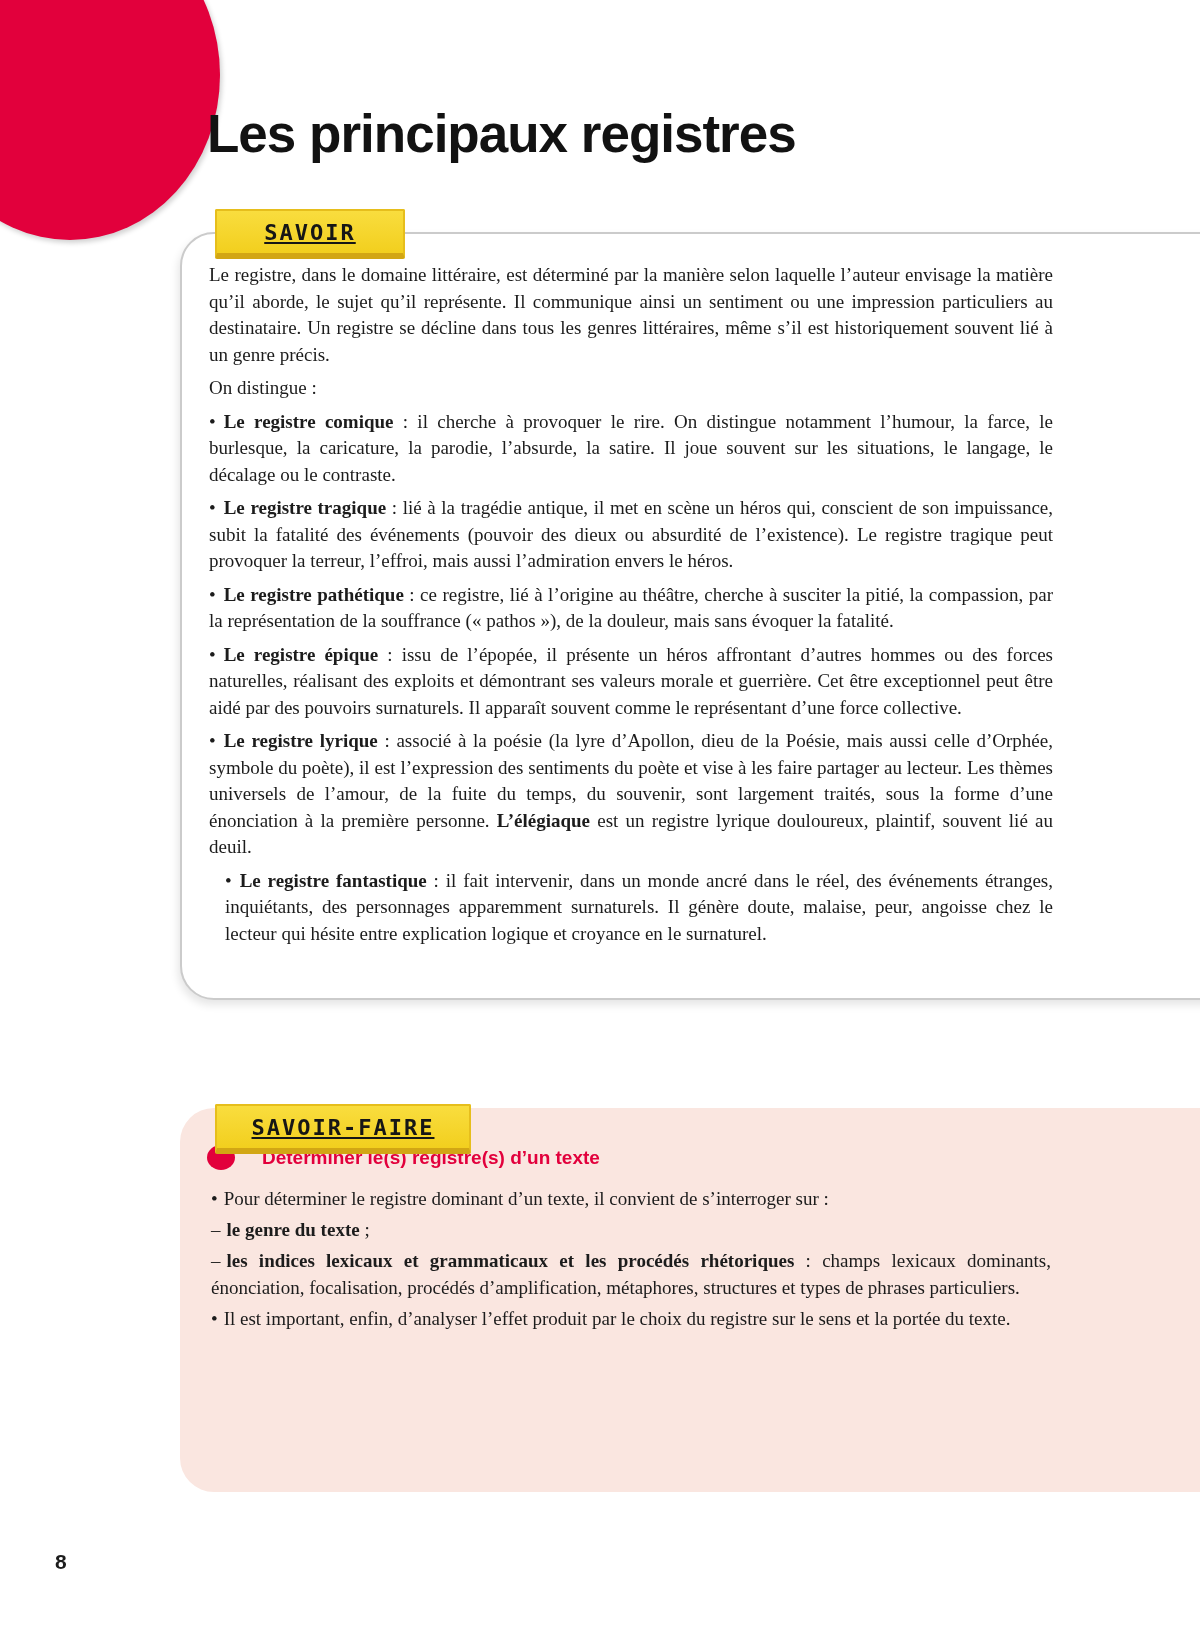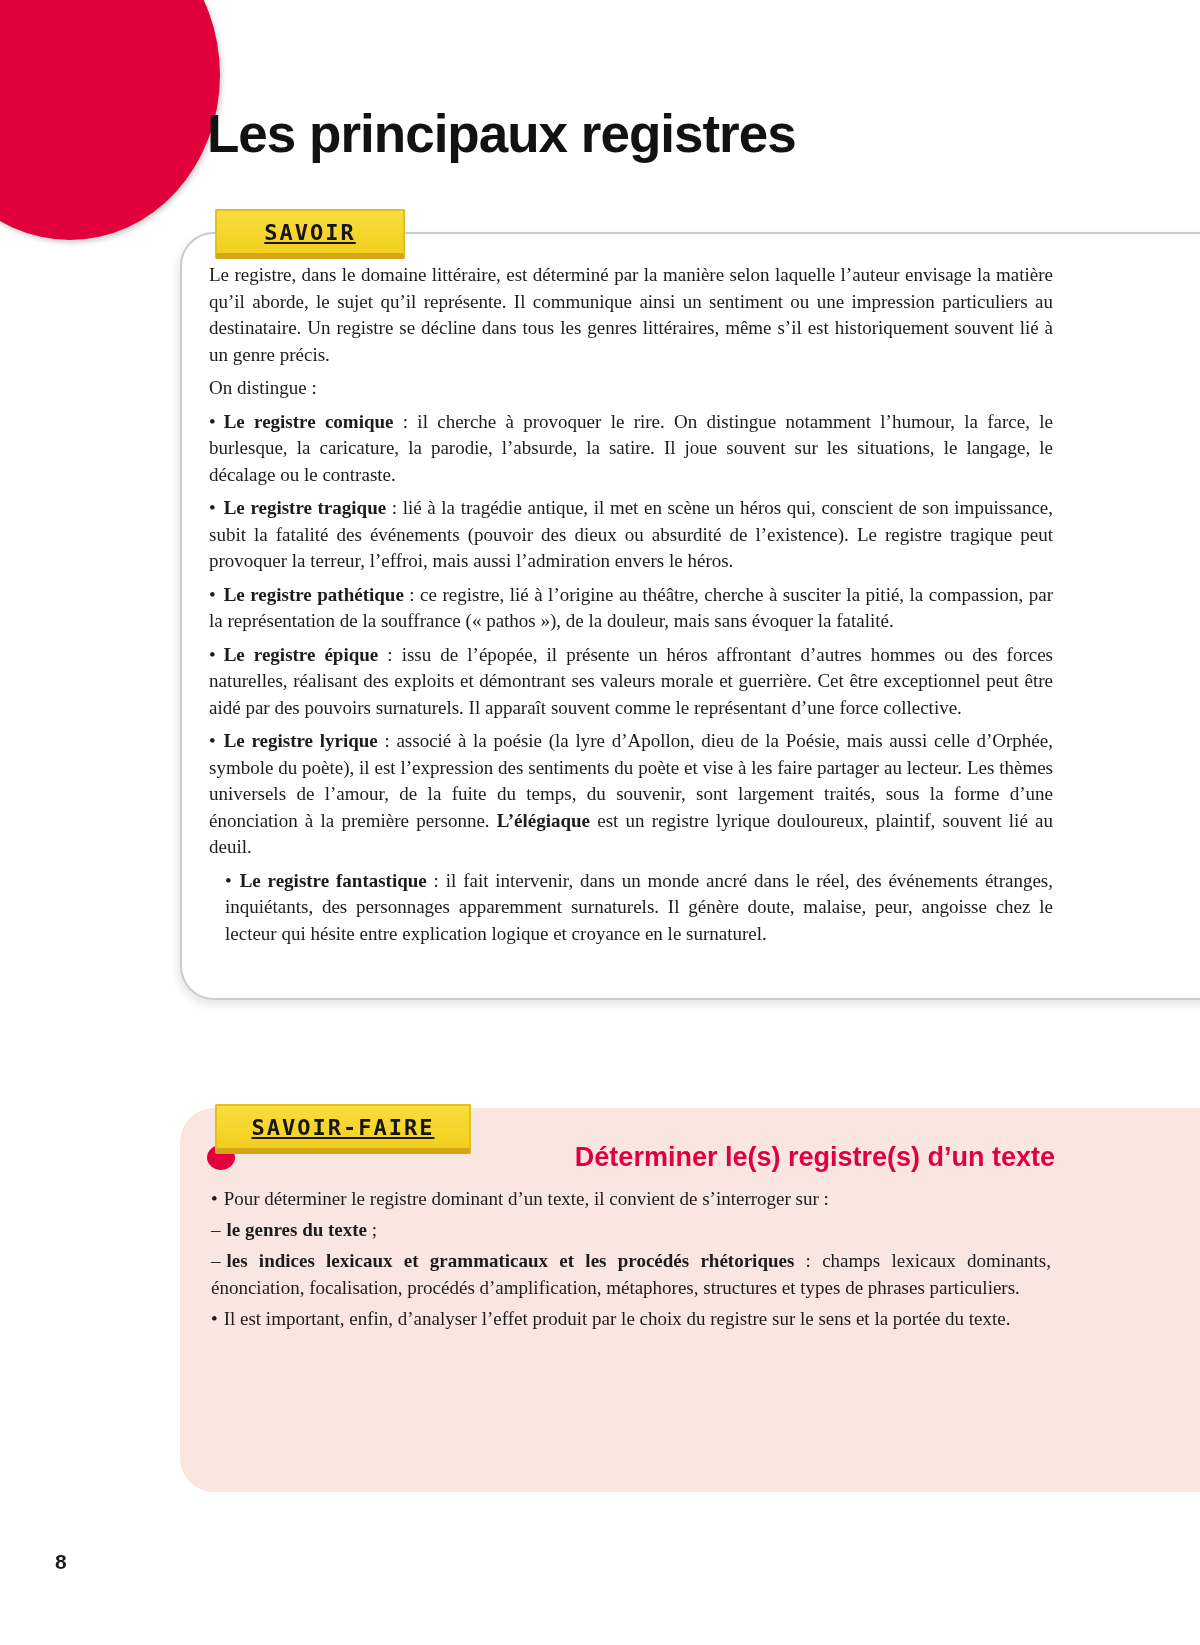--- a/index.html
+++ b/index.html
@@ -103,23 +103,22 @@
     line-height: 27px;
     text-align: justify;
   }
   .sf-heading {
     display: flex;
     align-items: center;
     gap: 27px;
     margin: 30px 0 14px 0;
     font-family: "Liberation Sans", sans-serif;
     font-weight: bold;
-    font-size: 27px;
+    font-size: 19px;
     color: #E2003C;
-    justify-content: space-between;
   }
   .red-dot {
     width: 28px; height: 25px;
     border-radius: 50%;
     background: #E2003C;
     flex: 0 0 auto;
   }
   .sf-content p { margin: 4px; }
   .pfx { padding-right: 6px; }
 
@@ -169,21 +168,21 @@
 
 <section class="sf-box">
   <div class="sf-content">
     <div class="sf-heading">
       <span class="red-dot"></span>
       <span>Déterminer le(s) registre(s) d’un texte</span>
     </div>
 
     <p><span class="pfx">•</span><b></b><span>Pour déterminer le registre dominant d’un texte, il convient de s’interroger sur :</span></p>
 
-    <p><span class="pfx">–</span><b>le genres du texte</b><span> ;</span></p>
+    <p><span class="pfx">–</span><b>le genre du texte</b><span> ;</span></p>
 
 
     <p><span class="pfx">–</span><b>les indices lexicaux et grammaticaux et les procédés rhétoriques</b><span> : champs lexicaux dominants, énonciation, focalisation, procédés d’amplification, métaphores, structures et types de phrases particuliers.</span></p>
 
 
     <p><span class="pfx">•</span><b></b><span>Il est important, enfin, d’analyser l’effet produit par le choix du registre sur le sens et la portée du texte.</span></p>
   </div>
 </section>
 
 <div class="folio">8</div>

